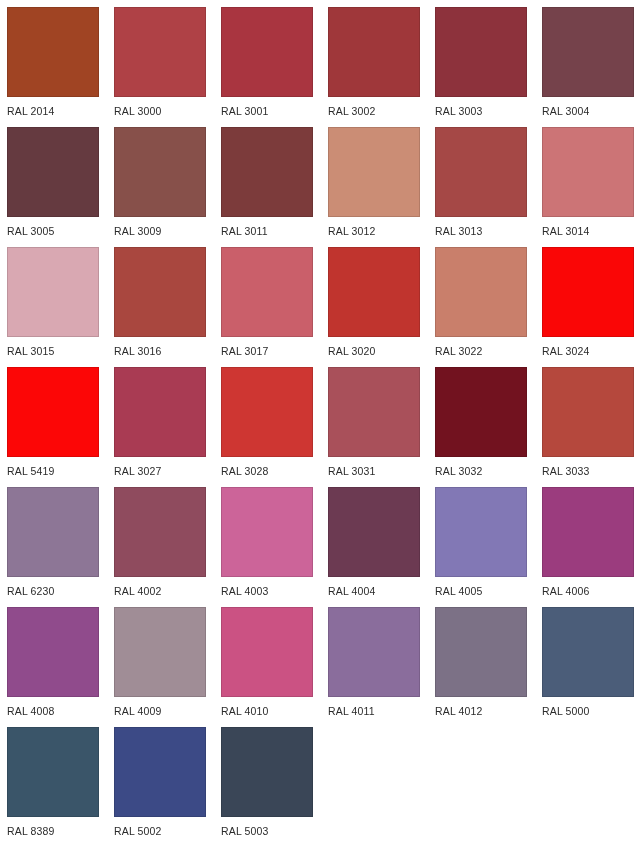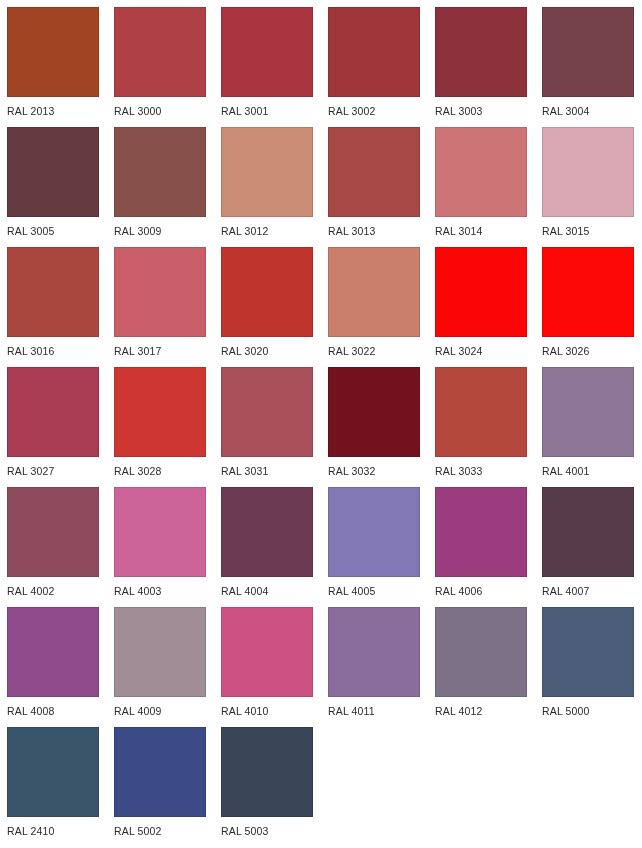--- a/index.html
+++ b/index.html
@@ -45,21 +45,21 @@
     padding-top: 8px;
     white-space: nowrap;
   }
 </style>
 </head>
 <body>
 
 <main id="chart-grid">
     <div class="swatch-cell">
       <div class="swatch-chip" style="background-color: rgb(160, 68, 35);"></div>
-      <div class="swatch-label">RAL 2013</div>
+      <div class="swatch-label">RAL 2014</div>
     </div>
     <div class="swatch-cell">
       <div class="swatch-chip" style="background-color: rgb(175, 65, 70);"></div>
       <div class="swatch-label">RAL 3000</div>
     </div>
     <div class="swatch-cell">
       <div class="swatch-chip" style="background-color: rgb(169, 53, 64);"></div>
       <div class="swatch-label">RAL 3001</div>
     </div>
     <div class="swatch-cell">
@@ -76,20 +76,24 @@
     </div>
     <div class="swatch-cell">
       <div class="swatch-chip" style="background-color: rgb(101, 58, 64);"></div>
       <div class="swatch-label">RAL 3005</div>
     </div>
     <div class="swatch-cell">
       <div class="swatch-chip" style="background-color: rgb(135, 80, 74);"></div>
       <div class="swatch-label">RAL 3009</div>
     </div>
     <div class="swatch-cell">
+      <div class="swatch-chip" style="background-color: rgb(124, 59, 59);"></div>
+      <div class="swatch-label">RAL 3011</div>
+    </div>
+    <div class="swatch-cell">
       <div class="swatch-chip" style="background-color: rgb(203, 141, 117);"></div>
       <div class="swatch-label">RAL 3012</div>
     </div>
     <div class="swatch-cell">
       <div class="swatch-chip" style="background-color: rgb(165, 72, 70);"></div>
       <div class="swatch-label">RAL 3013</div>
     </div>
     <div class="swatch-cell">
       <div class="swatch-chip" style="background-color: rgb(204, 116, 118);"></div>
       <div class="swatch-label">RAL 3014</div>
@@ -113,21 +117,21 @@
     <div class="swatch-cell">
       <div class="swatch-chip" style="background-color: rgb(201, 127, 107);"></div>
       <div class="swatch-label">RAL 3022</div>
     </div>
     <div class="swatch-cell">
       <div class="swatch-chip" style="background-color: rgb(250, 6, 6);"></div>
       <div class="swatch-label">RAL 3024</div>
     </div>
     <div class="swatch-cell">
       <div class="swatch-chip" style="background-color: rgb(252, 6, 6);"></div>
-      <div class="swatch-label">RAL 3026</div>
+      <div class="swatch-label">RAL 5419</div>
     </div>
     <div class="swatch-cell">
       <div class="swatch-chip" style="background-color: rgb(169, 59, 83);"></div>
       <div class="swatch-label">RAL 3027</div>
     </div>
     <div class="swatch-cell">
       <div class="swatch-chip" style="background-color: rgb(206, 54, 50);"></div>
       <div class="swatch-label">RAL 3028</div>
     </div>
     <div class="swatch-cell">
@@ -137,21 +141,21 @@
     <div class="swatch-cell">
       <div class="swatch-chip" style="background-color: rgb(114, 18, 31);"></div>
       <div class="swatch-label">RAL 3032</div>
     </div>
     <div class="swatch-cell">
       <div class="swatch-chip" style="background-color: rgb(181, 72, 61);"></div>
       <div class="swatch-label">RAL 3033</div>
     </div>
     <div class="swatch-cell">
       <div class="swatch-chip" style="background-color: rgb(141, 118, 150);"></div>
-      <div class="swatch-label">RAL 4001</div>
+      <div class="swatch-label">RAL 6230</div>
     </div>
     <div class="swatch-cell">
       <div class="swatch-chip" style="background-color: rgb(143, 75, 94);"></div>
       <div class="swatch-label">RAL 4002</div>
     </div>
     <div class="swatch-cell">
       <div class="swatch-chip" style="background-color: rgb(204, 100, 153);"></div>
       <div class="swatch-label">RAL 4003</div>
     </div>
     <div class="swatch-cell">
@@ -160,24 +164,20 @@
     </div>
     <div class="swatch-cell">
       <div class="swatch-chip" style="background-color: rgb(130, 120, 181);"></div>
       <div class="swatch-label">RAL 4005</div>
     </div>
     <div class="swatch-cell">
       <div class="swatch-chip" style="background-color: rgb(155, 60, 126);"></div>
       <div class="swatch-label">RAL 4006</div>
     </div>
     <div class="swatch-cell">
-      <div class="swatch-chip" style="background-color: rgb(86, 59, 75);"></div>
-      <div class="swatch-label">RAL 4007</div>
-    </div>
-    <div class="swatch-cell">
       <div class="swatch-chip" style="background-color: rgb(144, 75, 140);"></div>
       <div class="swatch-label">RAL 4008</div>
     </div>
     <div class="swatch-cell">
       <div class="swatch-chip" style="background-color: rgb(160, 141, 150);"></div>
       <div class="swatch-label">RAL 4009</div>
     </div>
     <div class="swatch-cell">
       <div class="swatch-chip" style="background-color: rgb(203, 82, 131);"></div>
       <div class="swatch-label">RAL 4010</div>
@@ -189,21 +189,21 @@
     <div class="swatch-cell">
       <div class="swatch-chip" style="background-color: rgb(124, 113, 134);"></div>
       <div class="swatch-label">RAL 4012</div>
     </div>
     <div class="swatch-cell">
       <div class="swatch-chip" style="background-color: rgb(75, 93, 121);"></div>
       <div class="swatch-label">RAL 5000</div>
     </div>
     <div class="swatch-cell">
       <div class="swatch-chip" style="background-color: rgb(58, 85, 105);"></div>
-      <div class="swatch-label">RAL 2410</div>
+      <div class="swatch-label">RAL 8389</div>
     </div>
     <div class="swatch-cell">
       <div class="swatch-chip" style="background-color: rgb(60, 74, 134);"></div>
       <div class="swatch-label">RAL 5002</div>
     </div>
     <div class="swatch-cell">
       <div class="swatch-chip" style="background-color: rgb(58, 70, 87);"></div>
       <div class="swatch-label">RAL 5003</div>
     </div>
   </main>

